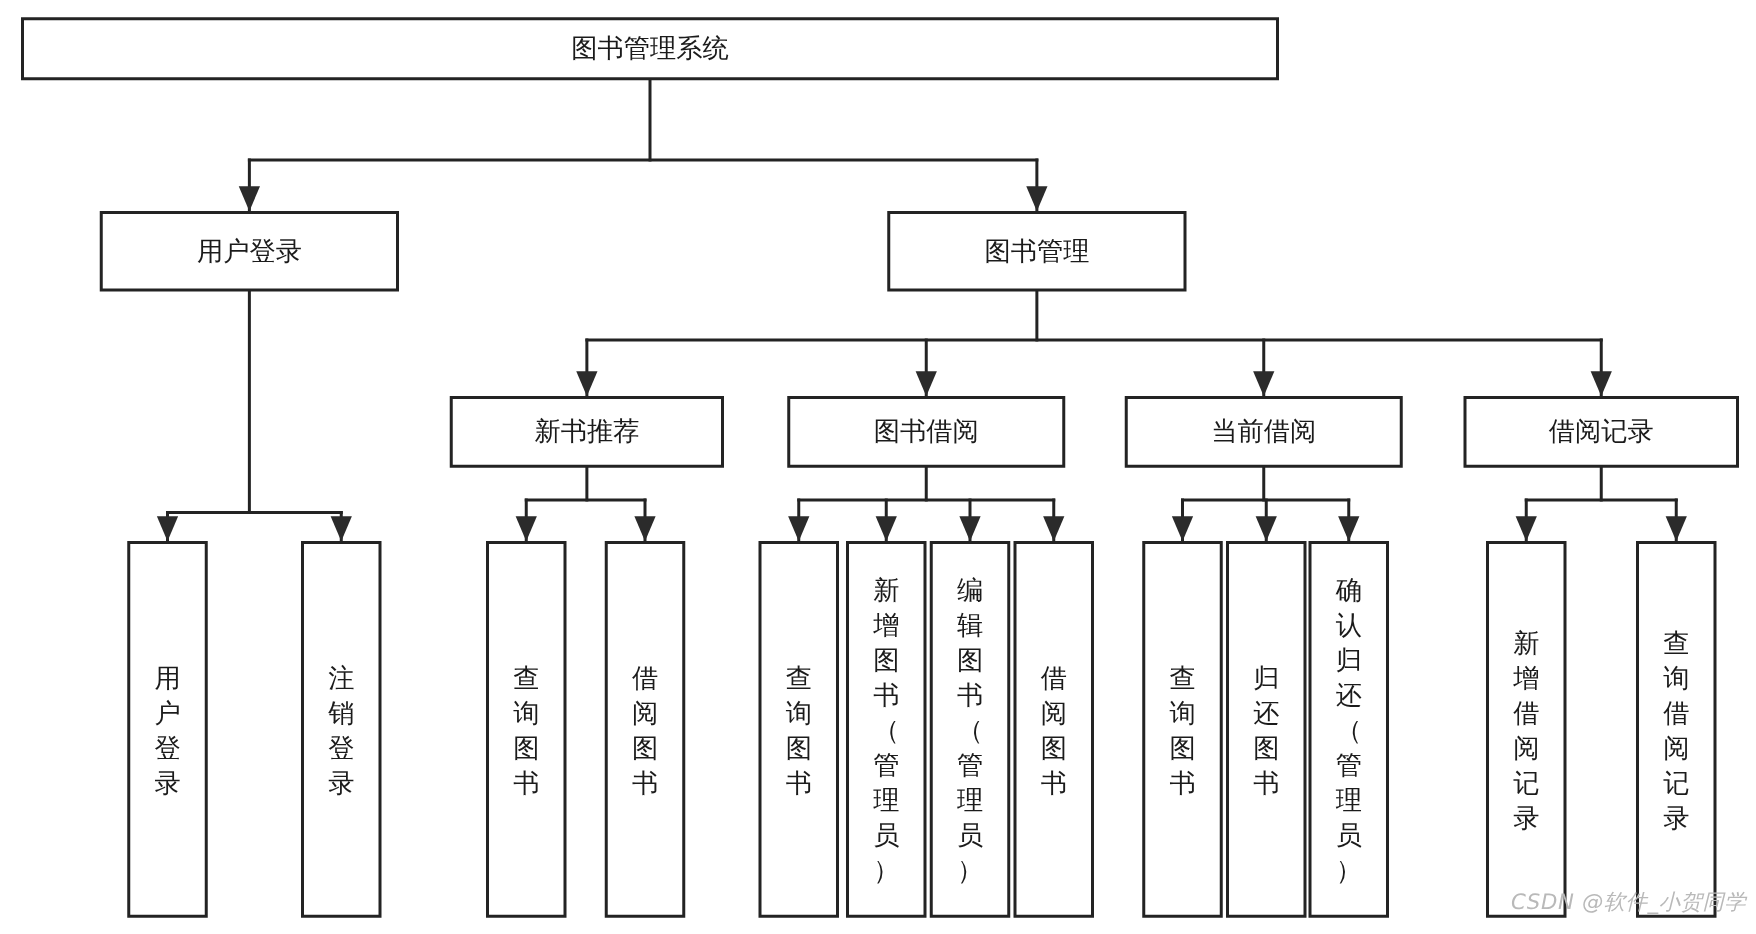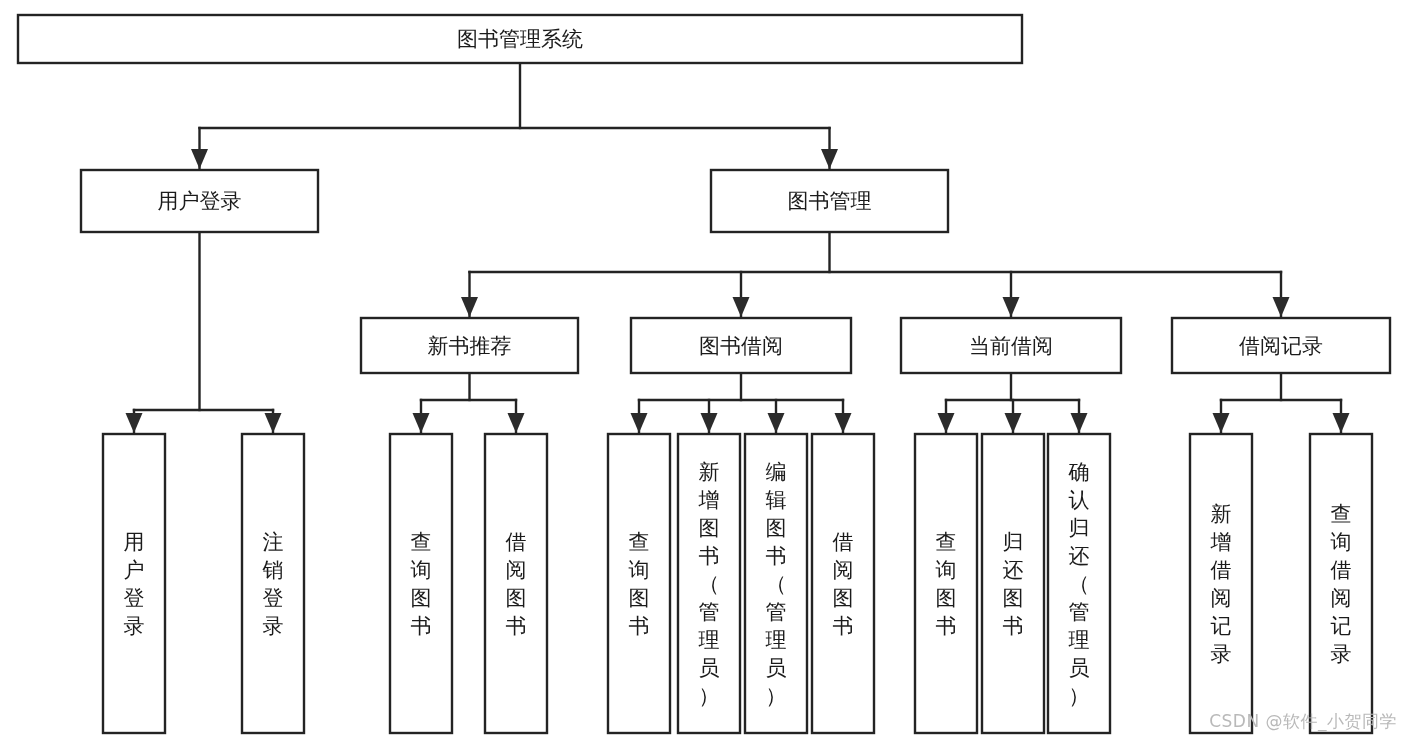--- a/index.html
+++ b/index.html
@@ -57,20 +57,21 @@
   .watermark-text {
     position: absolute;
     right: 8px;
     bottom: 4px;
     font-family: "DejaVu Sans", "Liberation Sans", sans-serif;
     font-size: 17px;
     color: #b9b9b9;
     letter-spacing: 0.5px;
     white-space: nowrap;
     user-select: none;
+    font-style: italic;
   }
 </style>
 </head>
 <body>
 
 <div id="diagram-root">
   <svg id="tree-svg" viewBox="0 0 1405 747" xmlns="http://www.w3.org/2000/svg">
     <g id="connectors-layer">
         <line x1="520" y1="63" x2="520" y2="128" class="connector"></line>
         <line x1="199.5" y1="128" x2="829.5" y2="128" class="connector"></line>

